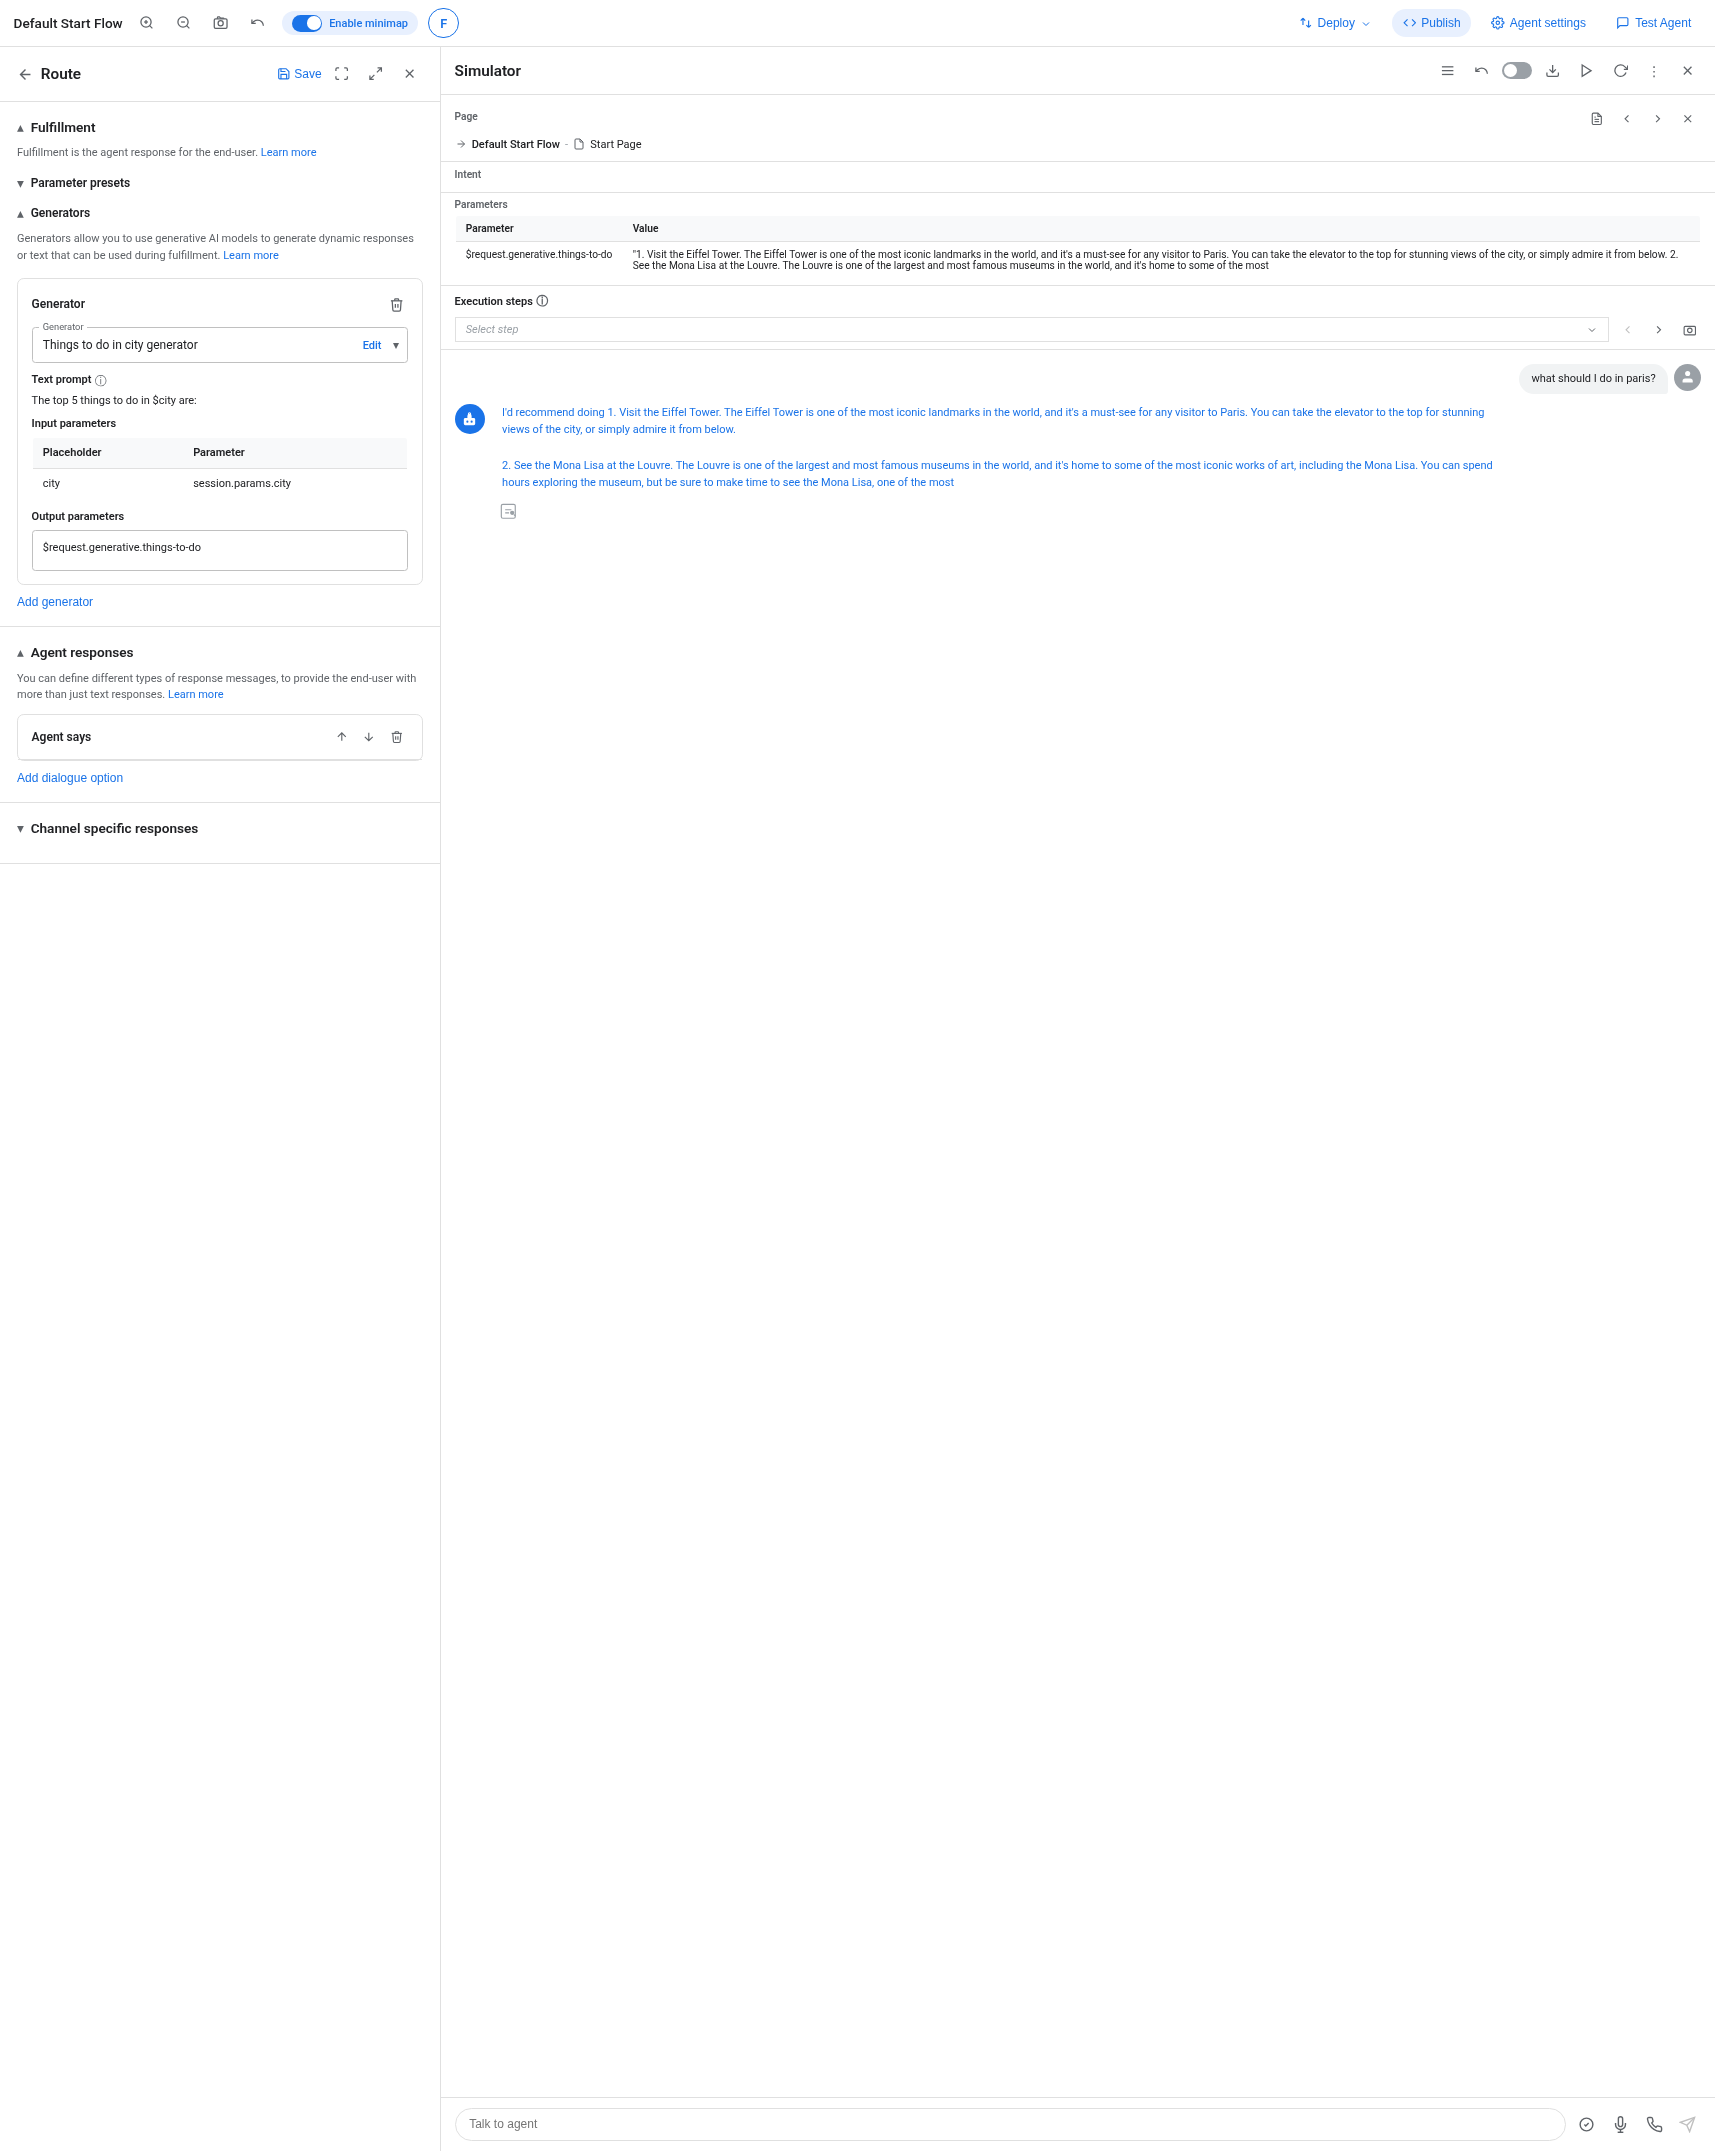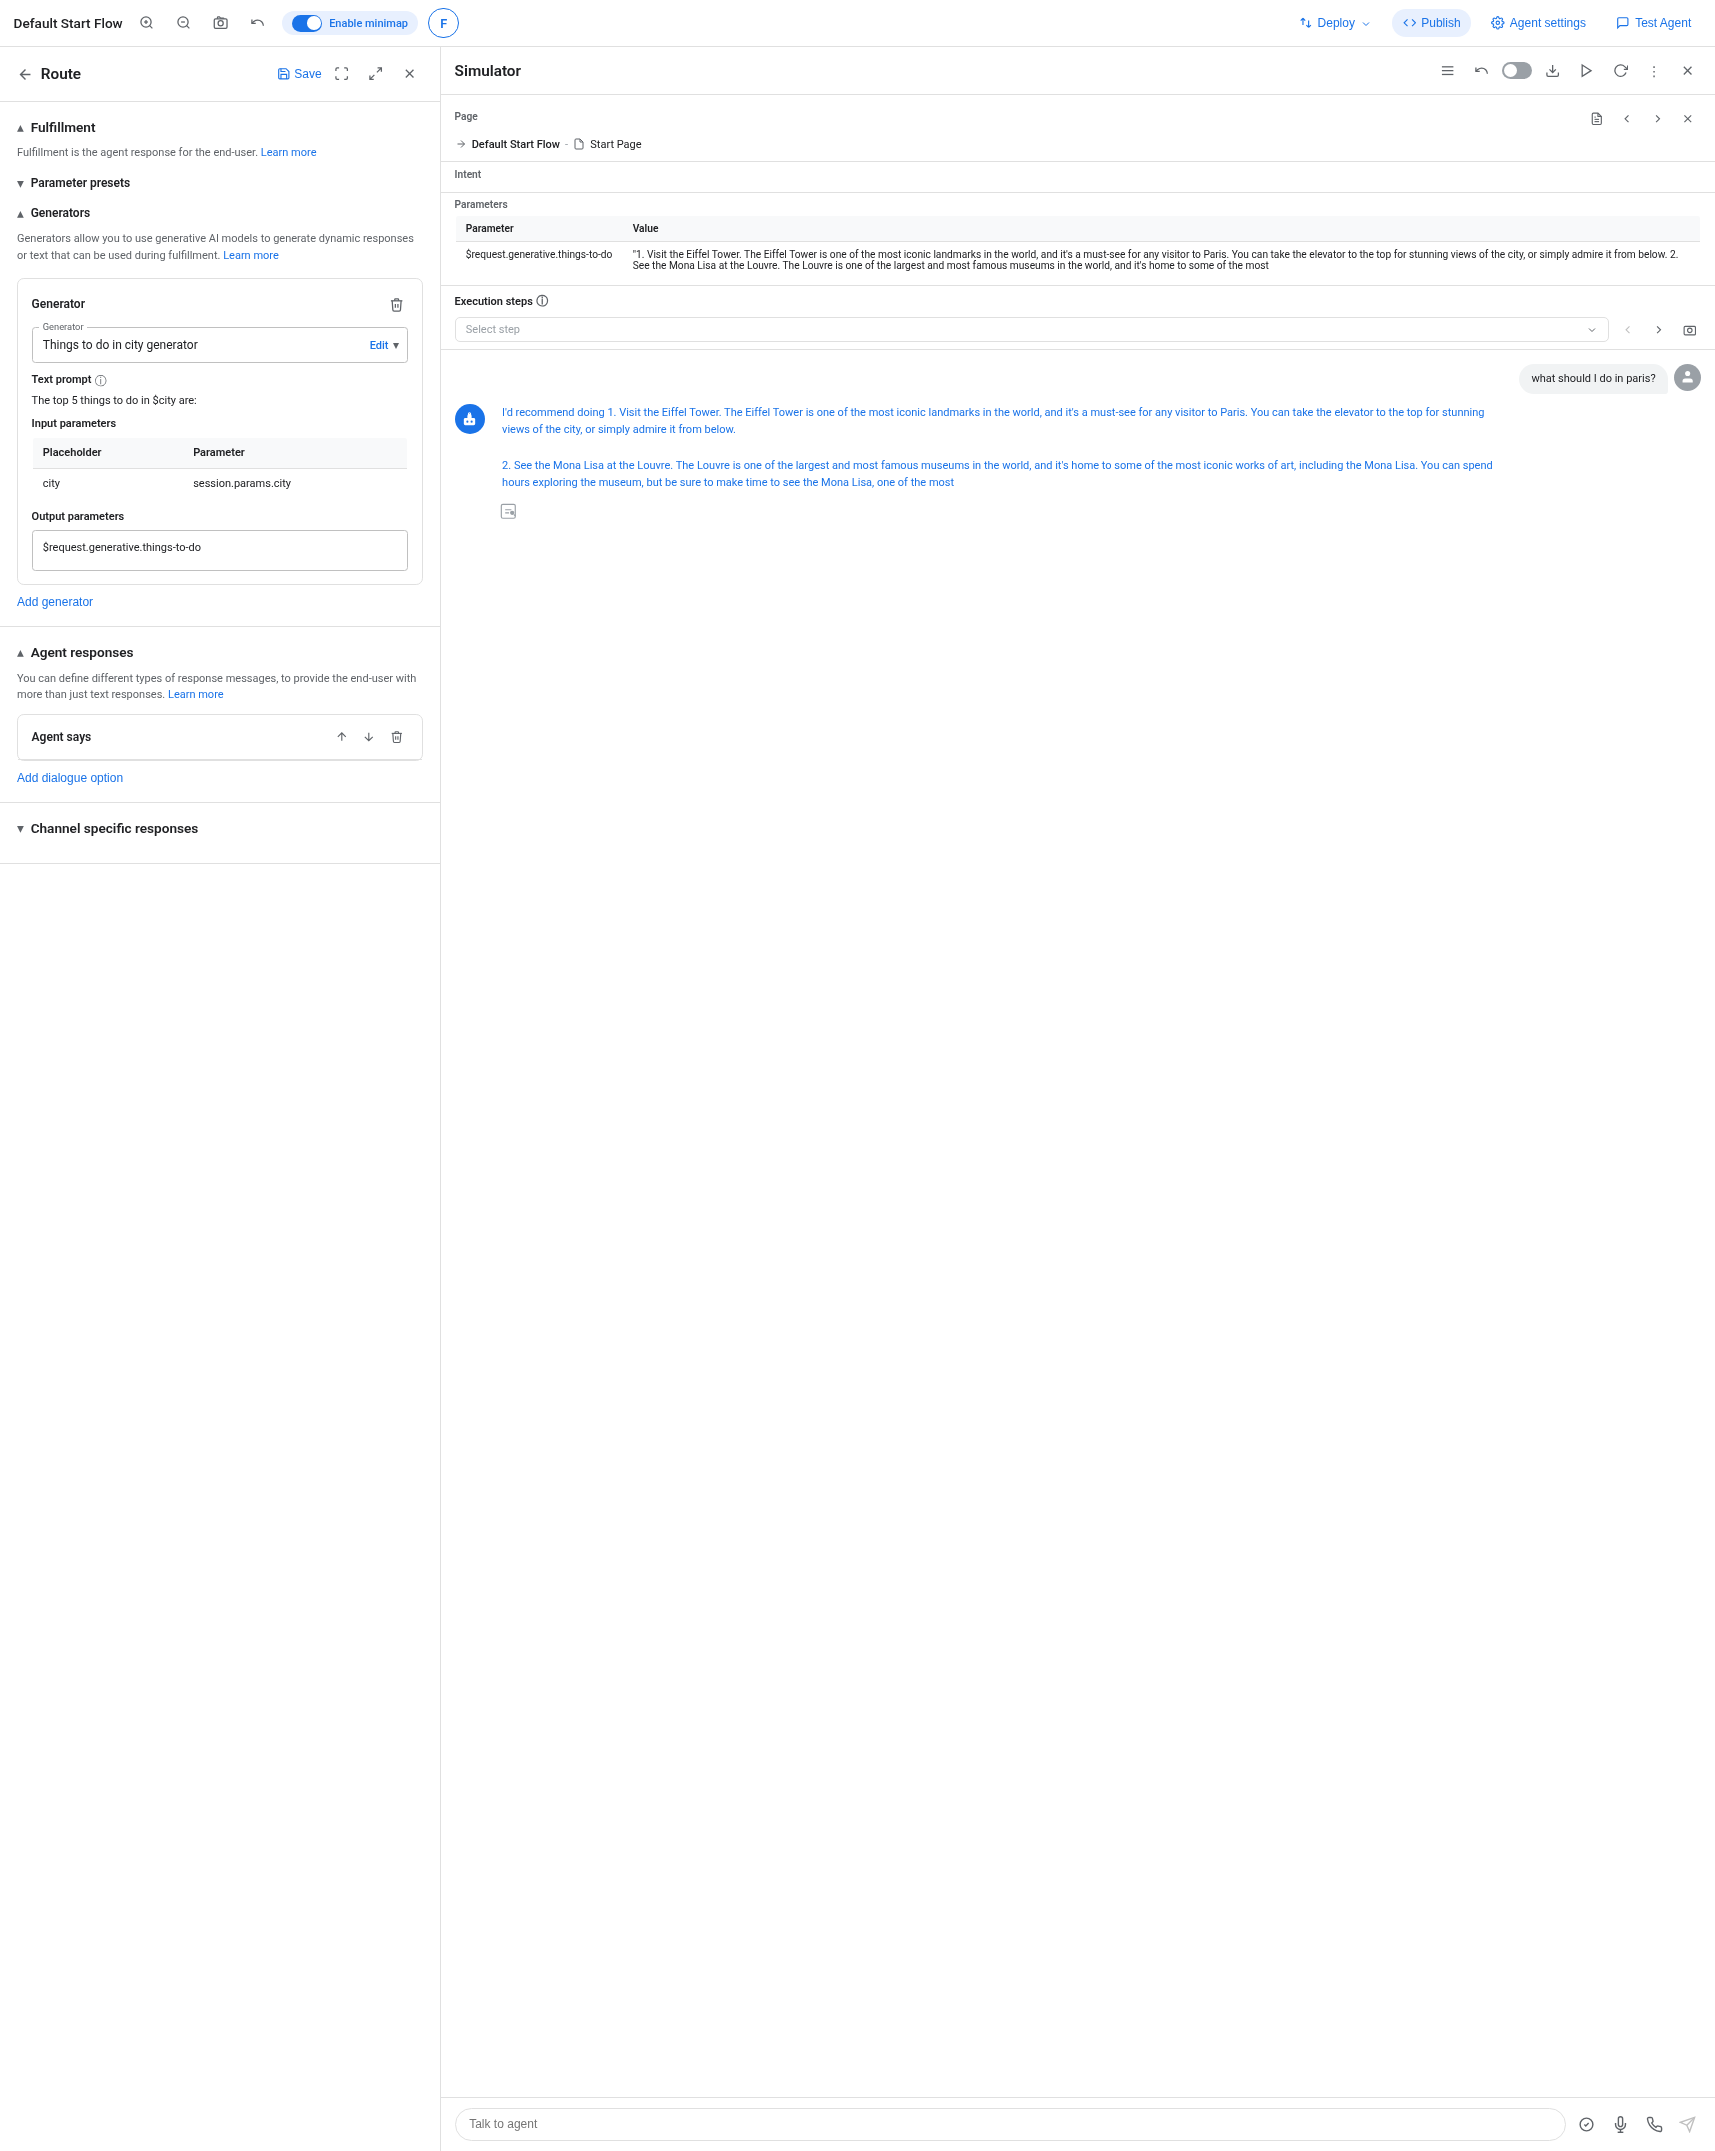--- a/index.html
+++ b/index.html
@@ -114,21 +114,21 @@
       position: absolute; top: -6.8px; left: 6.8px;
       background: #fff; padding: 0 3.4px;
       font-size: 9.3px; color: #5f6368;
     }
     .select-value { color: #202124; }
     .select-arrow {
       position: absolute; right: 8.5px; top: 50%; transform: translateY(-50%);
       color: #5f6368;
     }
     .edit-link {
-      position: absolute; right: 19px; top: 50%; transform: translateY(-50%);
+      position: absolute; right: 26px; top: 50%; transform: translateY(-50%);
       color: #1a73e8; font-size: 11px; font-weight: 500; cursor: pointer;
     }
 
     .field-label { font-size: 11px; font-weight: 600; color: #202124; margin-bottom: 3.4px; }
     .field-label-with-icon { display: flex; align-items: center; gap: 3.4px; margin-bottom: 3.4px; }
     .info-icon { color: #5f6368; font-size: 12px; cursor: help; }
     .field-value { font-size: 11px; color: #202124; margin-bottom: 10.2px; }
 
     .params-table {
       width: 100%; border-collapse: collapse;
@@ -213,21 +213,21 @@
     .intent-value { font-size: 11px; color: #202124; }
 
     .sim-params { padding: 6.8px 13.6px; border-bottom: 0.8px solid #e0e0e0; }
     .sim-params-table { width: 100%; border-collapse: collapse; border: 0.8px solid #e0e0e0; border-radius: 3.4px; overflow: hidden; }
     .sim-params-table th { padding: 6.8px 10.2px; font-size: 10.2px; font-weight: 600; background: #f8f9fa; border-bottom: 0.8px solid #e0e0e0; text-align: left; }
     .sim-params-table td { padding: 6.8px 10.2px; font-size: 10.2px; vertical-align: top; border-bottom: 0.8px solid #e0e0e0; }
     .sim-params-table tr:last-child td { border-bottom: none; }
 
     .sim-exec { padding: 6.8px 13.6px; border-bottom: 0.8px solid #e0e0e0; }
     .exec-label { display: flex; align-items: center; gap: 3.4px; font-size: 11px; font-weight: 600; margin-bottom: 6.8px; }
-    .exec-select { border: 0.8px solid #e0e0e0; border-radius: 5px; padding: 5.1px 10.2px; font-size: 11px; color: #9aa0a6; display: flex; align-items: center; justify-content: space-between; cursor: pointer; }
+    .exec-select { border: 0.8px solid #e0e0e0; border-radius: 0; padding: 5.1px 10.2px; font-size: 11px; color: #9aa0a6; display: flex; align-items: center; justify-content: space-between; cursor: pointer; font-style: italic; }
     .exec-arrow-btn { width: 24px; height: 24px; border: none; background: transparent; cursor: pointer; color: #5f6368; font-size: 13.6px; display: flex; align-items: center; justify-content: center; }
     .exec-arrow-btn:disabled { color: #c0c0c0; }
 
     .sim-chat {
       flex: 1; overflow-y: auto; padding: 13.6px;
       background: #fff;
     }
     .chat-env-info { text-align: center; font-size: 10.2px; color: #9aa0a6; margin-bottom: 13.6px; line-height: 1.6; }
     .chat-user-msg { display: flex; justify-content: flex-end; align-items: flex-start; gap: 6.8px; margin-bottom: 10.2px; }
     .user-text { background: #f1f3f4; border-radius: 15.3px 15.3px 3.4px 15.3px; padding: 8.5px 12px; font-size: 11px; color: #202124; max-width: 70%; }

